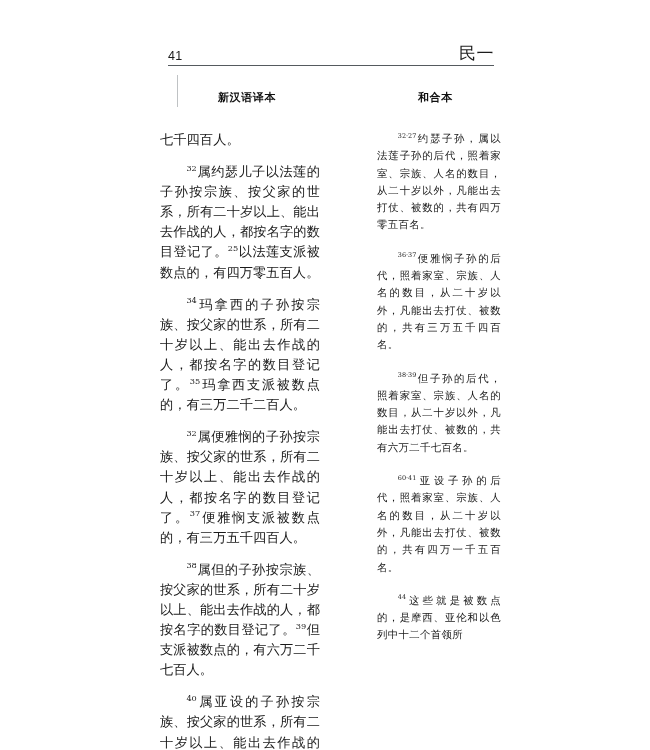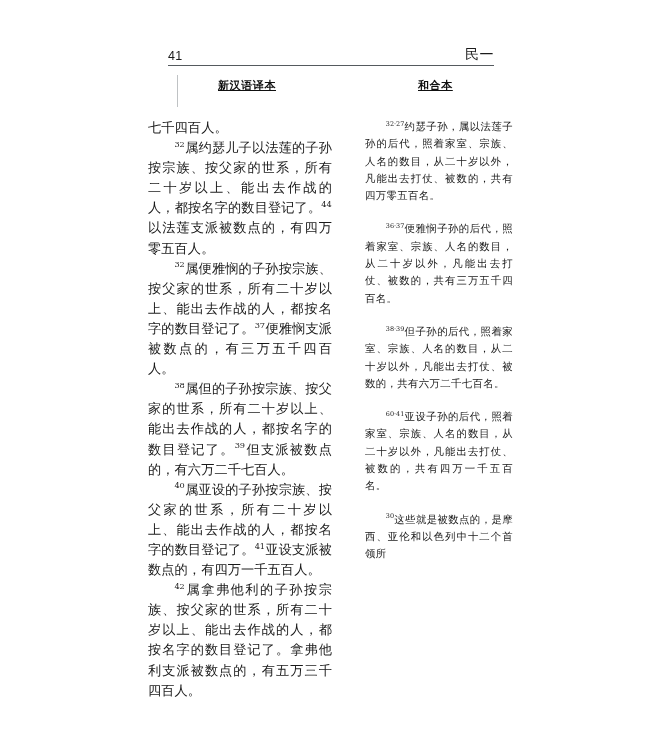--- a/index.html
+++ b/index.html
@@ -36,45 +36,44 @@
     box-sizing: border-box;
   }
   .folio {
     font-family: "Liberation Sans", sans-serif;
     font-size: 12.5px;
     color: #1c1c1c;
     letter-spacing: 0.2px;
     line-height: 1;
   }
   .book-ref {
-    font-family: Liberation Mono, monospace;
-    font-size: 14px;
+    font-family: Liberation Sans, sans-serif;
+    font-size: 17px;
     color: #1c1c1c;
     line-height: 1;
     letter-spacing: 0.5px;
   }
 
   
   .column-titles {
     position: absolute;
     left: 168px;
     top: 78px;
     width: 326px;
     height: 22px;
   }
   .col-title {
     position: absolute;
-    top: 0;
+    top: 12px;
     font-family: "DejaVu Sans", "Liberation Sans", sans-serif;
     font-weight: bold;
     font-size: 11px;
     color: #101010;
     letter-spacing: 0.6px;
     white-space: nowrap;
-    text-decoration: underline;
   }
   .col-title.left  { left: 50px; }
   .col-title.right { left: 250px; }
 
   .title-divider {
     position: absolute;
     left: 177px;
     top: 75px;
     width: 1px;
     height: 32px;
@@ -109,21 +108,21 @@
 
   .col-right {
     left: 365px;
     width: 148px;
     font-size: 10.4px;
     line-height: 17.3px;
     letter-spacing: 0.35px;
   }
 
   .para {
-    margin: 0;
+    margin: 12px;
     text-indent: 2em;
   }
   .col-left .para.cont,
   .col-right .para.cont {
     text-indent: 0;
   }
   .col-right .para {
     margin-bottom: 16px;
   }
   .col-right .para:last-child {
@@ -151,28 +150,29 @@
   <div class="title-divider"></div>
 
   <div class="column-titles">
     <span class="col-title left">新汉语译本</span>
     <span class="col-title right">和合本</span>
   </div>
 
   <div class="columns">
     <div class="col col-left">
         <p class="para cont">七千四百人。</p>
-        <p class="para"><span class="vnum">32</span>属约瑟儿子以法莲的子孙按宗族、按父家的世系，所有二十岁以上、能出去作战的人，都按名字的数目登记了。<span class="vnum">44</span>以法莲支派被数点的，有四万零五百人。</p>
+        <p class="para"><span class="vnum">32</span>属约瑟儿子以法莲的子孙按宗族、按父家的世系，所有二十岁以上、能出去作战的人，都按名字的数目登记了。<span class="vnum">25</span>以法莲支派被数点的，有四万零五百人。</p>
+        <p class="para"><span class="vnum">34</span>玛拿西的子孙按宗族、按父家的世系，所有二十岁以上、能出去作战的人，都按名字的数目登记了。<span class="vnum">35</span>玛拿西支派被数点的，有三万二千二百人。</p>
         <p class="para"><span class="vnum">32</span>属便雅悯的子孙按宗族、按父家的世系，所有二十岁以上、能出去作战的人，都按名字的数目登记了。<span class="vnum">37</span>便雅悯支派被数点的，有三万五千四百人。</p>
         <p class="para"><span class="vnum">38</span>属但的子孙按宗族、按父家的世系，所有二十岁以上、能出去作战的人，都按名字的数目登记了。<span class="vnum">39</span>但支派被数点的，有六万二千七百人。</p>
         <p class="para"><span class="vnum">40</span>属亚设的子孙按宗族、按父家的世系，所有二十岁以上、能出去作战的人，都按名字的数目登记了。<span class="vnum">41</span>亚设支派被数点的，有四万一千五百人。</p>
         <p class="para"><span class="vnum">42</span>属拿弗他利的子孙按宗族、按父家的世系，所有二十岁以上、能出去作战的人，都按名字的数目登记了。拿弗他利支派被数点的，有五万三千四百人。</p>
       </div>
     <div class="col col-right">
         <p class="para"><span class="vnum">32·27</span>约瑟子孙，属以法莲子孙的后代，照着家室、宗族、人名的数目，从二十岁以外，凡能出去打仗、被数的，共有四万零五百名。</p>
         <p class="para"><span class="vnum">36·37</span>便雅悯子孙的后代，照着家室、宗族、人名的数目，从二十岁以外，凡能出去打仗、被数的，共有三万五千四百名。</p>
         <p class="para"><span class="vnum">38·39</span>但子孙的后代，照着家室、宗族、人名的数目，从二十岁以外，凡能出去打仗、被数的，共有六万二千七百名。</p>
         <p class="para"><span class="vnum">60·41</span>亚设子孙的后代，照着家室、宗族、人名的数目，从二十岁以外，凡能出去打仗、被数的，共有四万一千五百名。</p>
-        <p class="para"><span class="vnum">30</span>这些就是被数点的，是摩西、亚伦和以色列中十二个首领所</p>
+        <p class="para"><span class="vnum">44</span>这些就是被数点的，是摩西、亚伦和以色列中十二个首领所</p>
       </div>
   </div>
 
 </div>
 
 </body></html>

